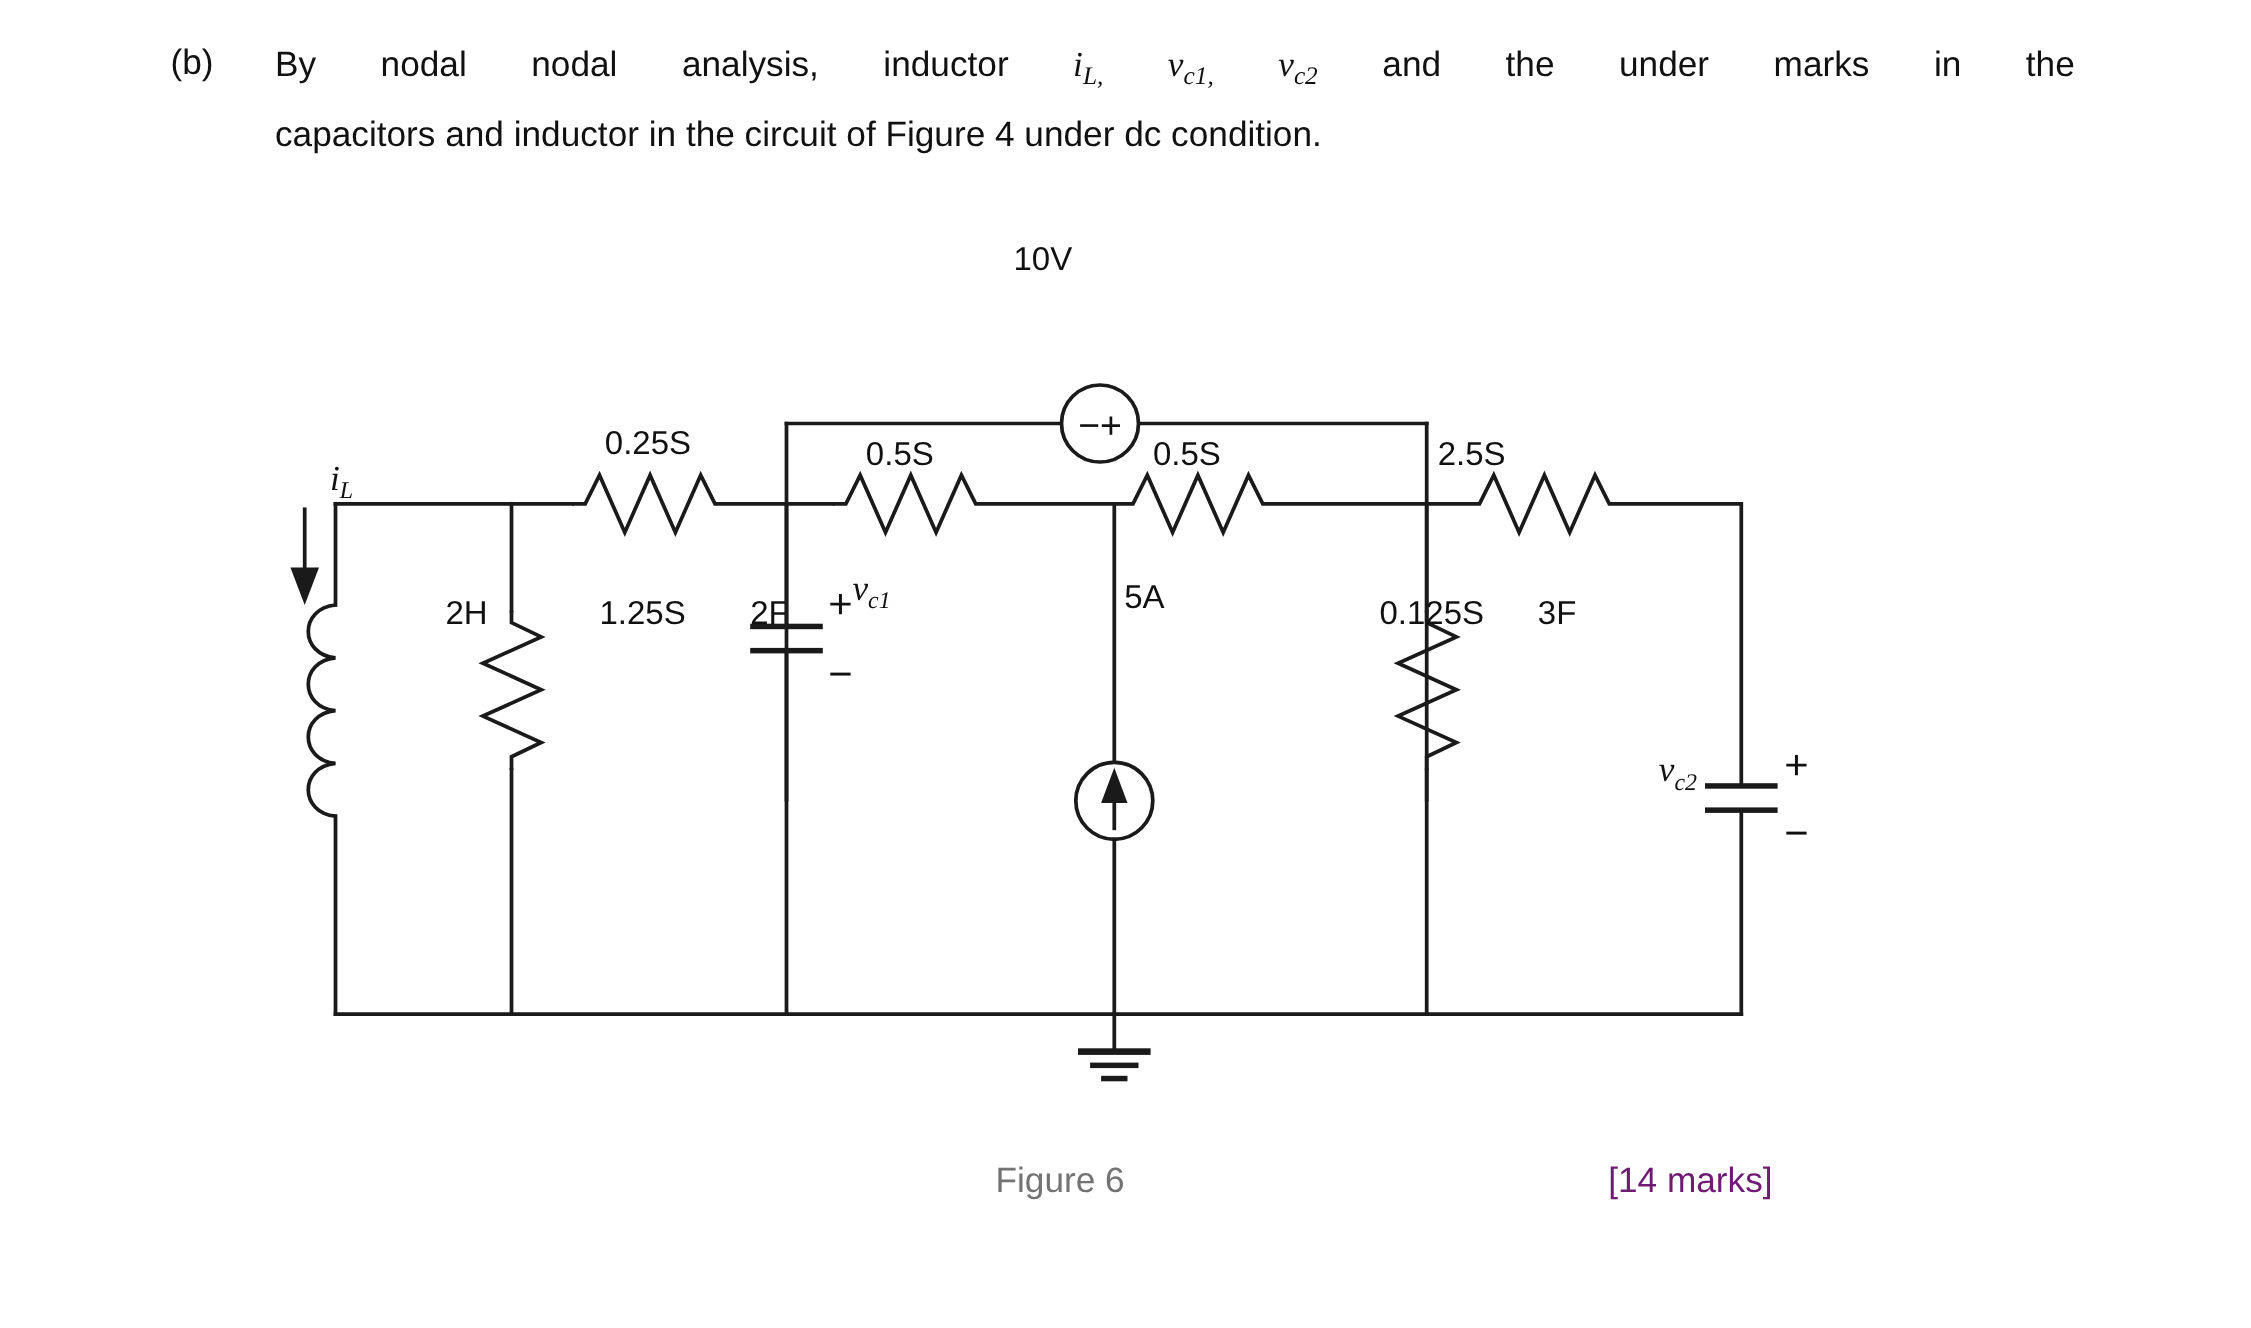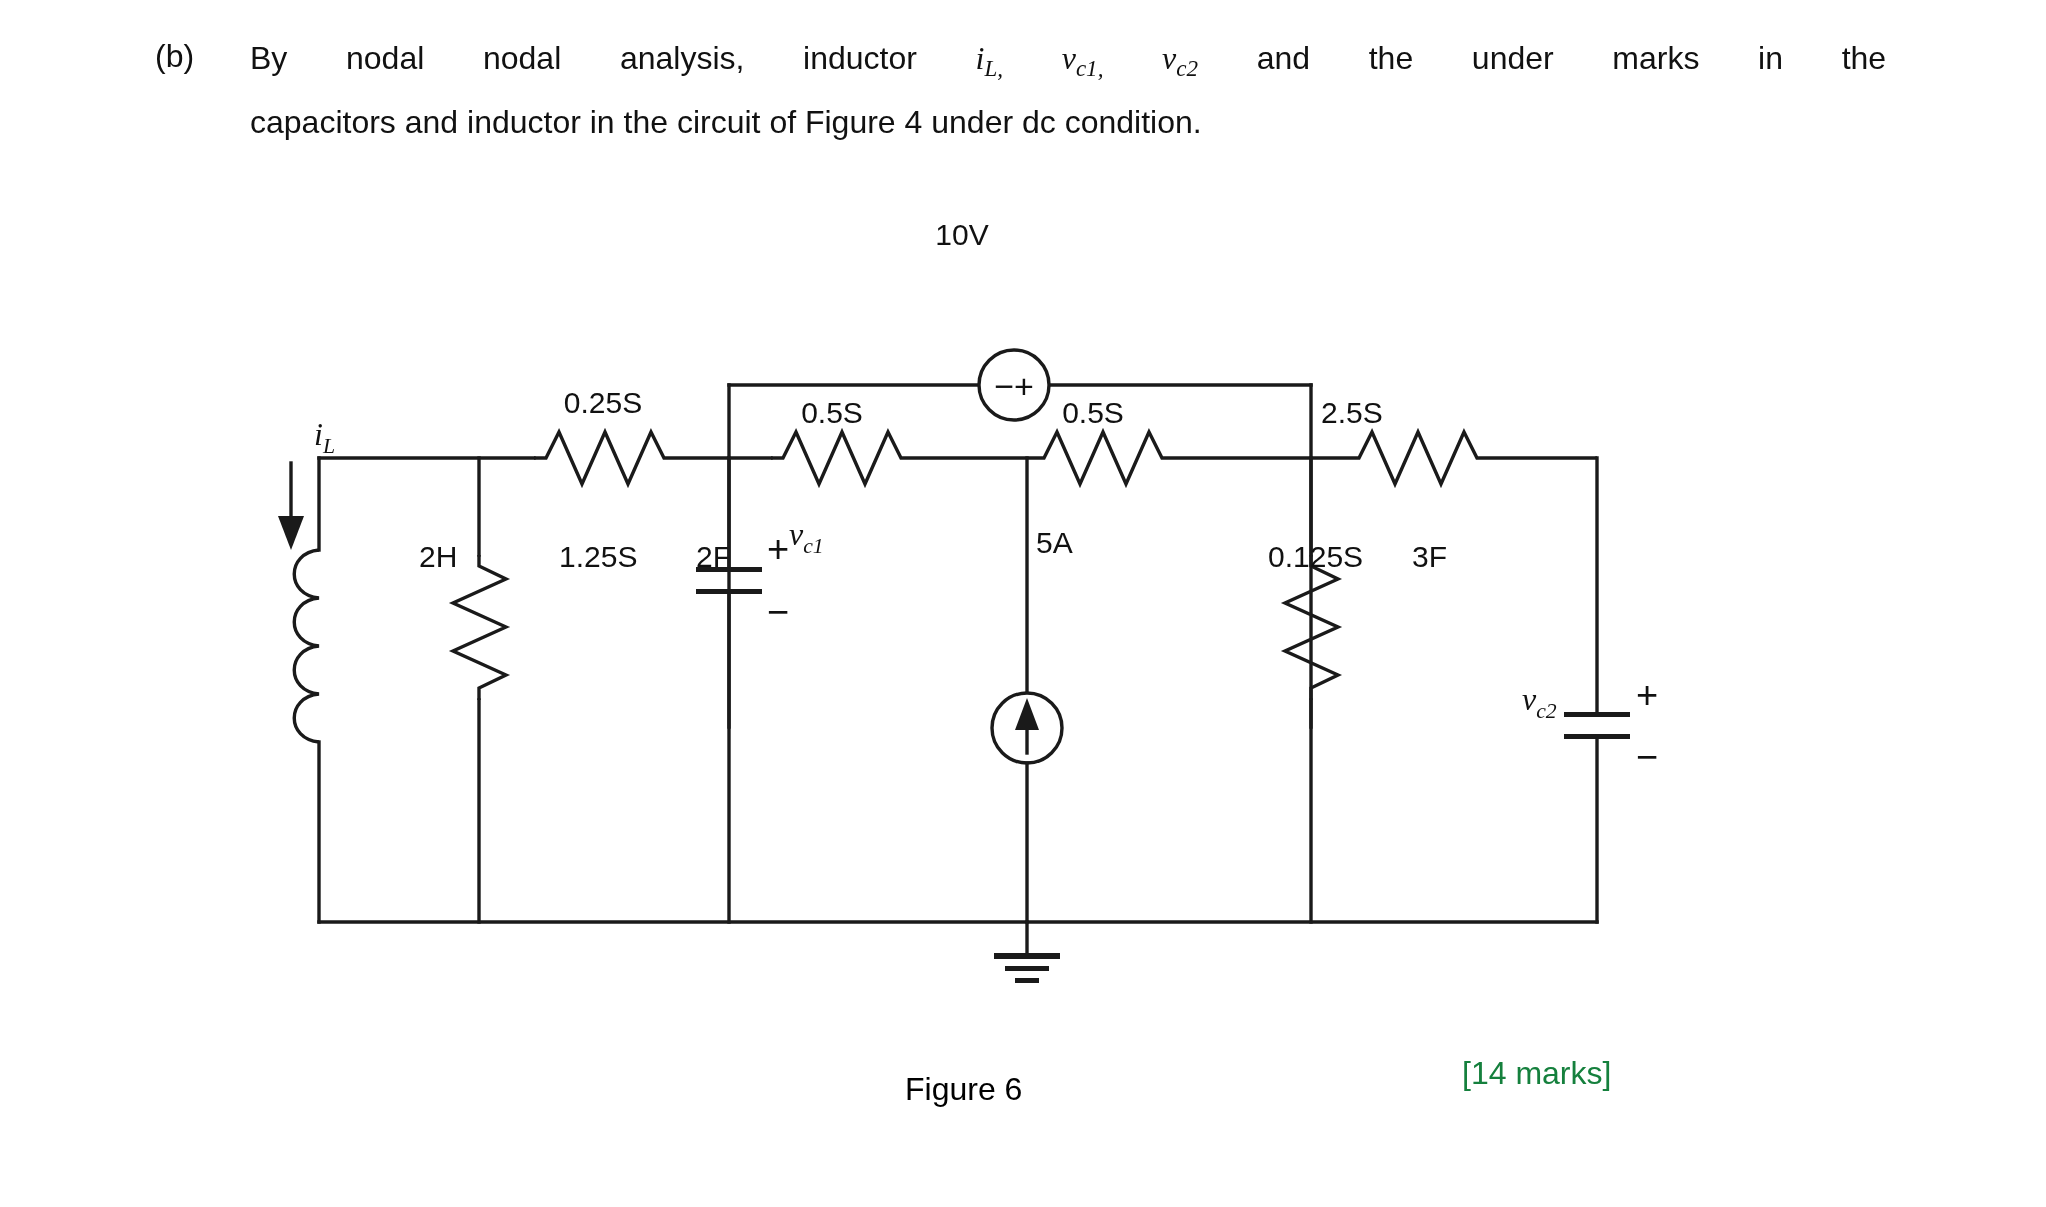--- a/index.html
+++ b/index.html
@@ -56,48 +56,48 @@
     font-family: "Liberation Serif", serif;
     font-style: italic;
     margin-top: 28px;
   }
   .sym sub {
     font-size: 0.72em;
     font-style: italic;
   }
   .circuit-wrap {
     position: absolute;
-    left: 14px;
+    left: 0;
     top: 170px;
     width: 1682px;
     height: 860px;
   }
   svg.circuit {
     display: block;
   }
   .footer {
     position: absolute;
     left: 0;
     top: 1055px;
     width: 2046px;
     height: 70px;
   }
   .fig-caption {
     position: absolute;
     left: 905px;
-    top: 16px;
-    font-size: 32px;
-    color: #000000;
+    top: 0;
+    font-size: 32px;
+    color: #737373;
   }
   .marks {
     position: absolute;
     left: 1462px;
     top: 0;
     font-size: 32px;
-    color: #15803d;
+    color: #701a75;
   }
   text.lbl {
     font-family: "Liberation Sans", sans-serif;
     font-size: 30px;
     fill: #111;
   }
   text.ital {
     font-family: "Liberation Serif", serif;
     font-style: italic;
     font-size: 32px;

